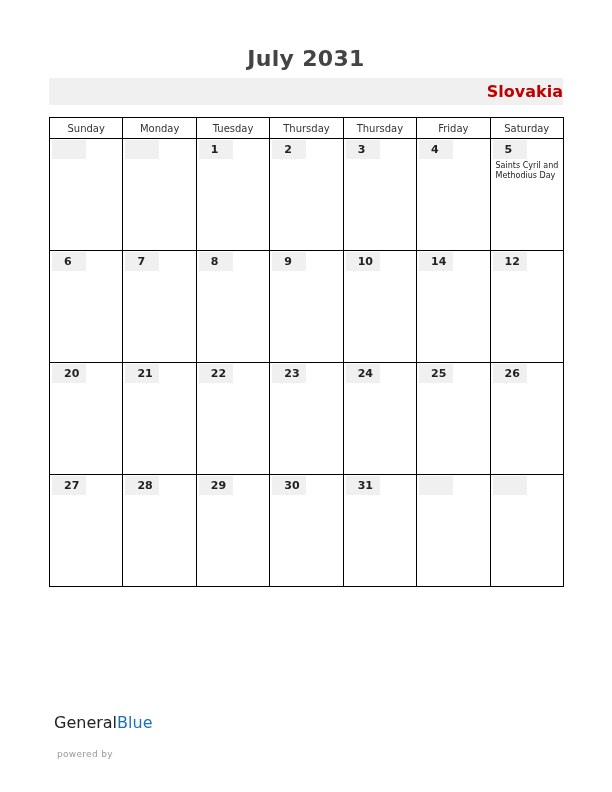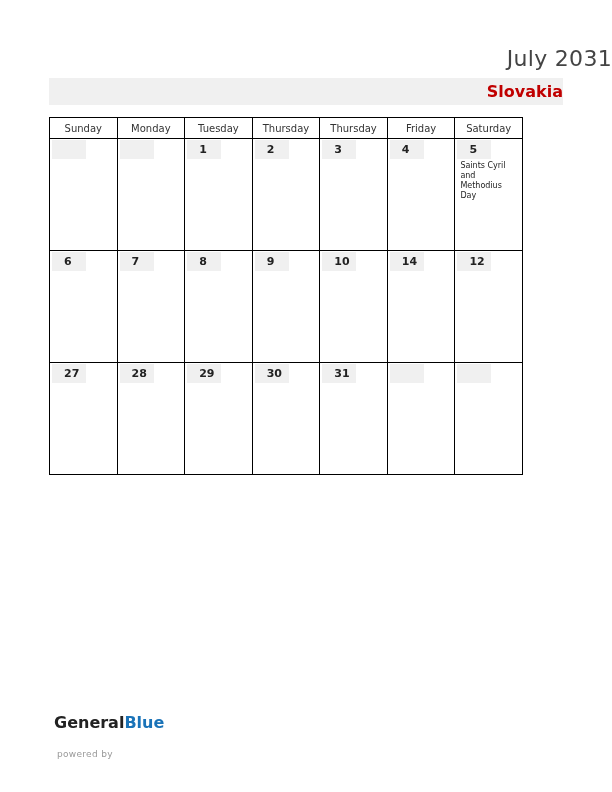--- a/index.html
+++ b/index.html
@@ -1,27 +1,27 @@
 <!DOCTYPE html>
 <html><head>
 <meta charset="utf-8">
 <style>
   html, body { margin:0; padding:0; background:#ffffff; }
   body { width:612px; height:792px; position:relative; font-family:"DejaVu Sans", sans-serif; overflow:hidden; }
-  .title { position:absolute; left:0; top:46px; width:612px; text-align:right; font-size:22px; font-weight:normal; color:#444444; letter-spacing:0.3px; }
+  .title { position:absolute; left:0; top:46px; width:612px; text-align:center; font-size:22px; font-weight:bold; color:#444444; letter-spacing:0.3px; }
   .country-bar { position:absolute; left:49px; top:78px; width:514px; height:27px; background:#f0f0f0; }
   .country { position:absolute; left:0; top:4px; width:100%; text-align:right; font-size:16px; font-weight:bold; color:#c00000; }
-  table.cal { position:absolute; left:49px; top:117px; width:474px; border-collapse:collapse; table-layout:fixed; }
+  table.cal { position:absolute; left:49px; top:117px; width:515px; border-collapse:collapse; table-layout:fixed; }
   table.cal th, table.cal td { border:1px solid #000000; padding:0; }
   table.cal th { height:20px; font-size:10px; font-weight:normal; color:#333333; text-align:center; }
   table.cal td { height:111px; vertical-align:top; position:relative; }
   .daybox { margin:1px 0 0 2px; width:34px; height:19px; background:#f0f0f0; font-size:11px; font-weight:bold; color:#222222; line-height:19px; padding-left:12px; box-sizing:border-box; }
   .holiday { font-size:8px; color:#222222; line-height:10px; margin:2px 4px 0 5px; }
   .powered { position:absolute; left:57px; top:701px; font-size:9px; color:#999999; letter-spacing:0.3px;margin-top:48px; }
-  .brand { position:absolute; left:54px; top:713px; font-size:16px; color:#222222;font-weight:bold; }
+  .brand { position:absolute; left:54px; top:713px; font-size:16px; color:#222222; }
   .brand .blue { color:#1a73b8; }
 </style>
 </head>
 <body>
 
 <div class="title">July 2031</div>
 <div class="country-bar">
   <div class="country">Slovakia</div>
 </div>
 
@@ -80,20 +80,43 @@
         </td>
         <td>
           <div class="daybox">14</div>
         </td>
         <td>
           <div class="daybox">12</div>
         </td>
       </tr>
       <tr>
         <td>
+          <div class="daybox">20</div>
+        </td>
+        <td>
+          <div class="daybox">21</div>
+        </td>
+        <td>
+          <div class="daybox">22</div>
+        </td>
+        <td>
+          <div class="daybox">23</div>
+        </td>
+        <td>
+          <div class="daybox">24</div>
+        </td>
+        <td>
+          <div class="daybox">25</div>
+        </td>
+        <td>
+          <div class="daybox">26</div>
+        </td>
+      </tr>
+      <tr>
+        <td>
           <div class="daybox">27</div>
         </td>
         <td>
           <div class="daybox">28</div>
         </td>
         <td>
           <div class="daybox">29</div>
         </td>
         <td>
           <div class="daybox">30</div>

